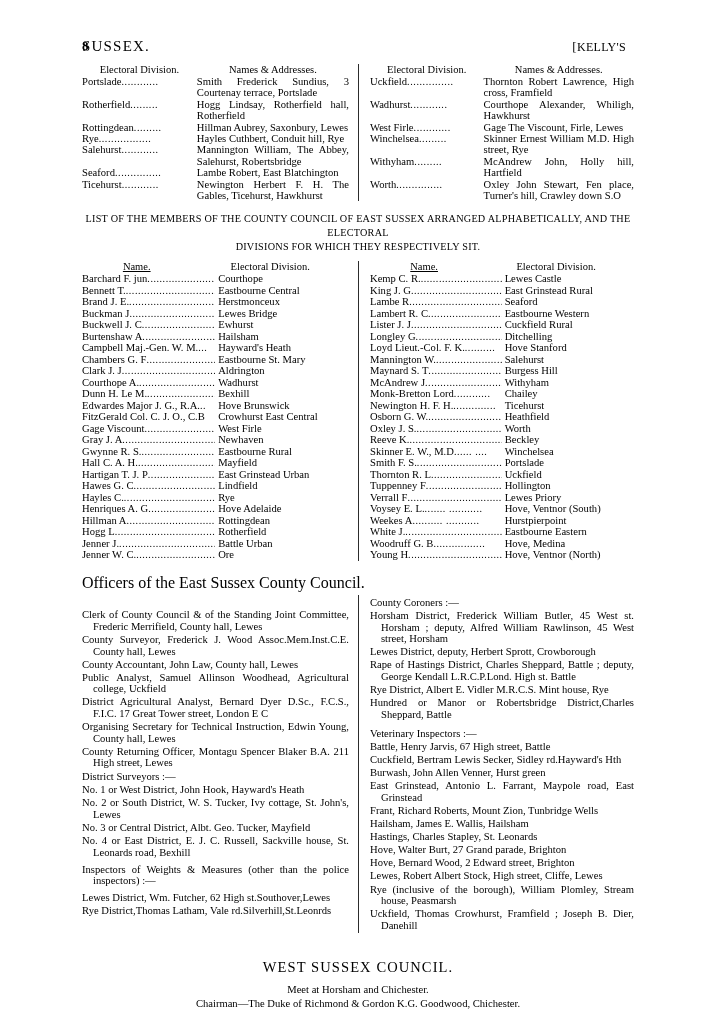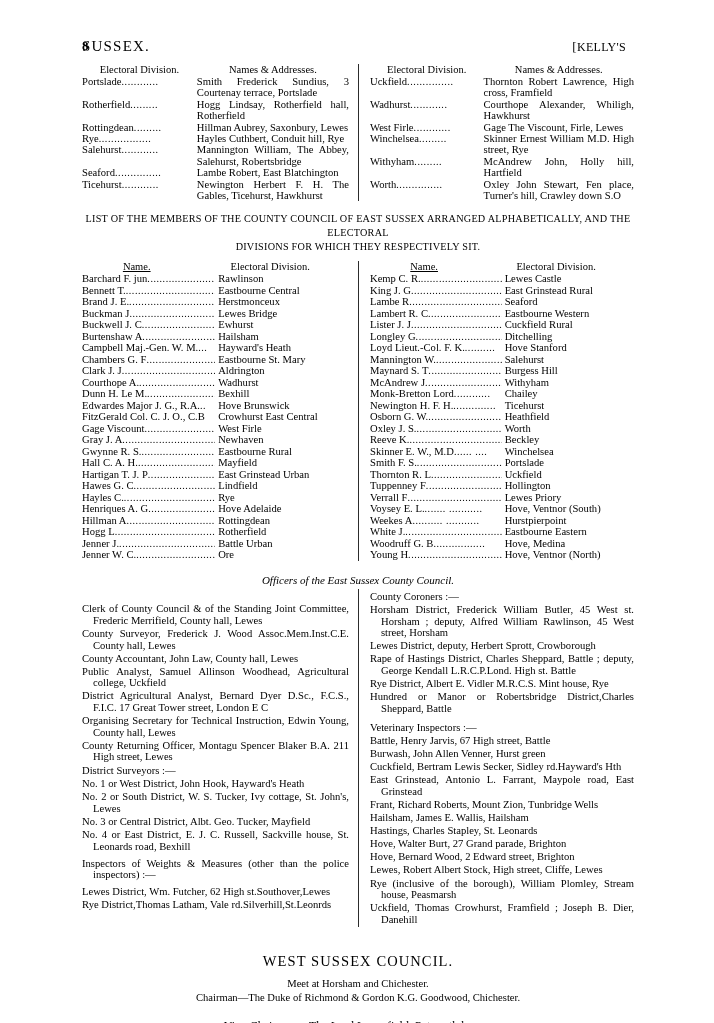--- a/index.html
+++ b/index.html
@@ -141,24 +141,23 @@
     font-size: 10.2px;
     letter-spacing: .25px;
     line-height: 14px;
     margin: 11px 0 7px 0;
   }
   .listhead .l1 { display: block; }
   .listhead .l2 { display: block; }
   .sc { font-variant: small-caps; }
 
   .officers-title {
-    text-align: center;
-    font-size: 11px;
+    text-align: left;
+    font-size: 16px;
     margin: 13px 0 3px 0;
-    font-style: italic;
   }
 
   
   .oentry {
     font-size: 10.6px;
     line-height: 11.6px;
     text-align: justify;
     text-align-last: left;
     text-indent: 0;
     padding-left: 11px;
@@ -299,21 +298,21 @@
 
     <div class="col left">
       <div class="chead ab">
         <span class="h1">Name.</span>
         <span class="h2">Electoral Division.</span>
       </div>
 
       <div class="arow">
           <span class="aname">Barchard F. jun</span>
           <span class="adots"> ..................................................... </span>
-          <span class="adiv">Rawlinson</span>
+          <span class="adiv">Courthope</span>
         </div>
       <div class="arow">
           <span class="aname">Bennett T.</span>
           <span class="adots">..................................................... </span>
           <span class="adiv">Eastbourne Central</span>
         </div>
       <div class="arow">
           <span class="aname">Brand J. E.</span>
           <span class="adots">..................................................... </span>
           <span class="adiv">Herstmonceux</span>
@@ -591,22 +590,22 @@
     <div class="col right">
       <div class="osub">County Coroners :—</div>
       <div class="oentry hang">Horsham District, Frederick William Butler, 45 West st. Horsham ; deputy, Alfred William Rawlinson, 45 West street, Horsham</div>
       <div class="oentry hang plain">Lewes District, deputy, Herbert Sprott, Crowborough</div>
       <div class="oentry hang">Rape of Hastings District, Charles Sheppard, Battle ; deputy, George Kendall L.R.C.P.Lond. High st. Battle</div>
       <div class="oentry hang plain">Rye District, Albert E. Vidler M.R.C.S. Mint house, Rye</div>
       <div class="oentry hang">Hundred or Manor or Robertsbridge District,Charles Sheppard, Battle</div>
       <div class="ogap"></div>
       <div class="osub">Veterinary Inspectors :—</div>
       <div class="oentry hang plain">Battle, Henry Jarvis, 67 High street, Battle</div>
+      <div class="oentry hang plain">Cuckfield, Bertram Lewis Secker, Sidley rd.Hayward's Hth</div>
       <div class="oentry hang plain">Burwash, John Allen Venner, Hurst green</div>
-      <div class="oentry hang plain">Cuckfield, Bertram Lewis Secker, Sidley rd.Hayward's Hth</div>
       <div class="oentry hang">East Grinstead, Antonio L. Farrant, Maypole road, East Grinstead</div>
       <div class="oentry hang plain">Frant, Richard Roberts, Mount Zion, Tunbridge Wells</div>
       <div class="oentry hang plain">Hailsham, James E. Wallis, Hailsham</div>
       <div class="oentry hang plain">Hastings, Charles Stapley, St. Leonards</div>
       <div class="oentry hang plain">Hove, Walter Burt, 27 Grand parade, Brighton</div>
       <div class="oentry hang plain">Hove, Bernard Wood, 2 Edward street, Brighton</div>
       <div class="oentry hang plain">Lewes, Robert Albert Stock, High street, Cliffe, Lewes</div>
       <div class="oentry hang">Rye (inclusive of the borough), William Plomley, Stream house, Peasmarsh</div>
       <div class="oentry hang">Uckfield, Thomas Crowhurst, Framfield ; Joseph B. Dier, Danehill</div>
     </div>

